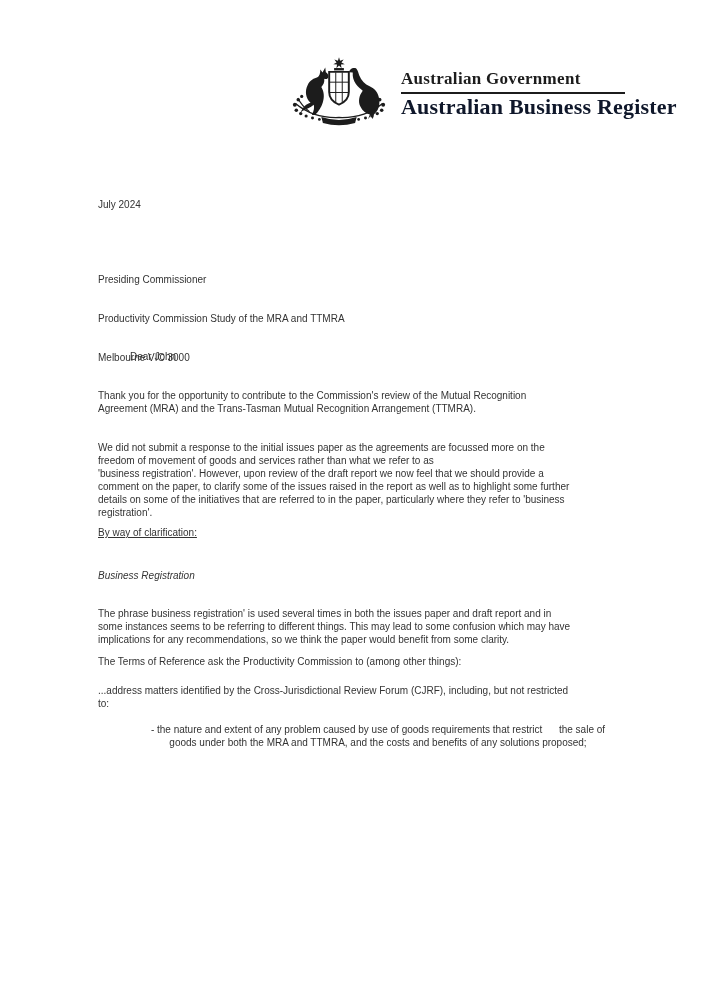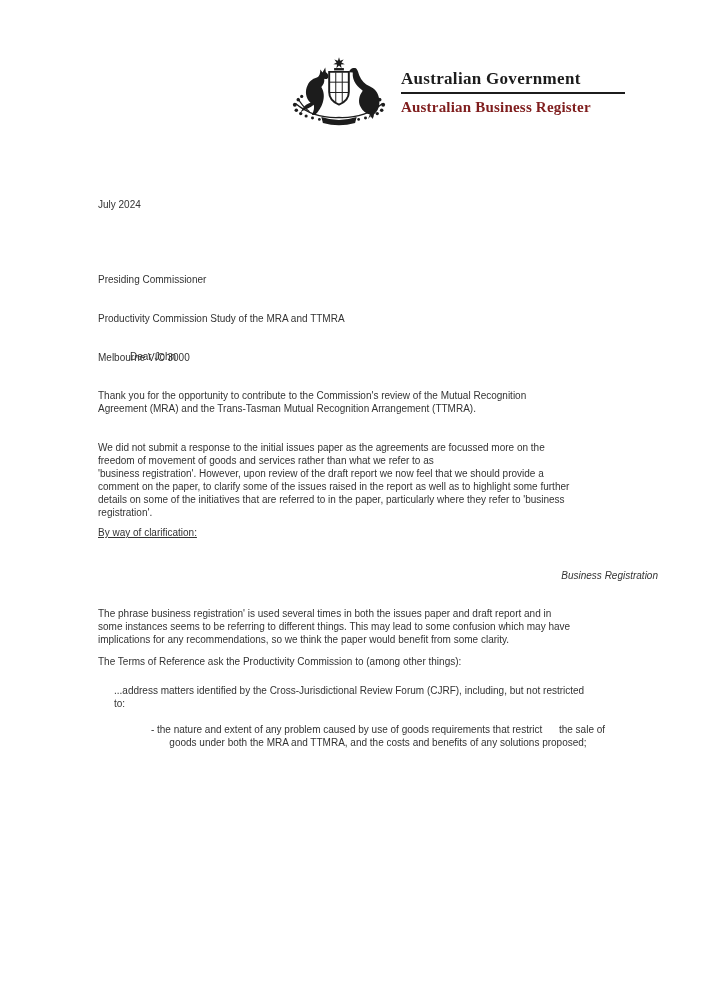--- a/index.html
+++ b/index.html
@@ -22,46 +22,46 @@
     font-weight: bold;
     font-size: 17px;
     line-height: 20px;
     color: #1c1c1c;
     letter-spacing: 0.3px;
   }
   .lh-rule { border: none; border-top: 2px solid #1c1c1c; margin: 3px 0 2px 0; width: 224px; }
   .reg {
     font-family: "Liberation Serif", serif;
     font-weight: bold;
-    font-size: 15px;
+    font-size: 22px;
     line-height: 22px;
-    color: #7f1d1d;
+    color: #0f172a;
     letter-spacing: 0.2px;
   }
 
   
   .blk {
     position: absolute;
     left: 98px;
     font-size: 10px;
     line-height: 13px;
     white-space: pre-wrap;
     color: #333333;
     width: 560px;
   }
   .date          { top: 198px; }
   .recipient     { top: 247px; }
   .salutation    { top: 350px; padding-left: 32px; }
   .p-thanks      { top: 389px; }
   .p-response    { top: 441px; }
   .h-clarify     { top: 526px; text-decoration: underline; }
-  .sub-bizreg    { top: 569px; font-style: italic; text-align: right; }
+  .sub-bizreg    { top: 569px; font-style: italic; }
   .p-phrase      { top: 607px; }
   .p-terms       { top: 655px; }
-  .q-address     { top: 684px; margin-left: 16px; }
+  .q-address     { top: 684px; }
   .q-nature      { top: 723px; text-align: center; }
 
   
   .watermark {
     position: absolute;
     left: 564px;
     top: 965px;
     height: 22px;
     display: flex;
     align-items: center;

